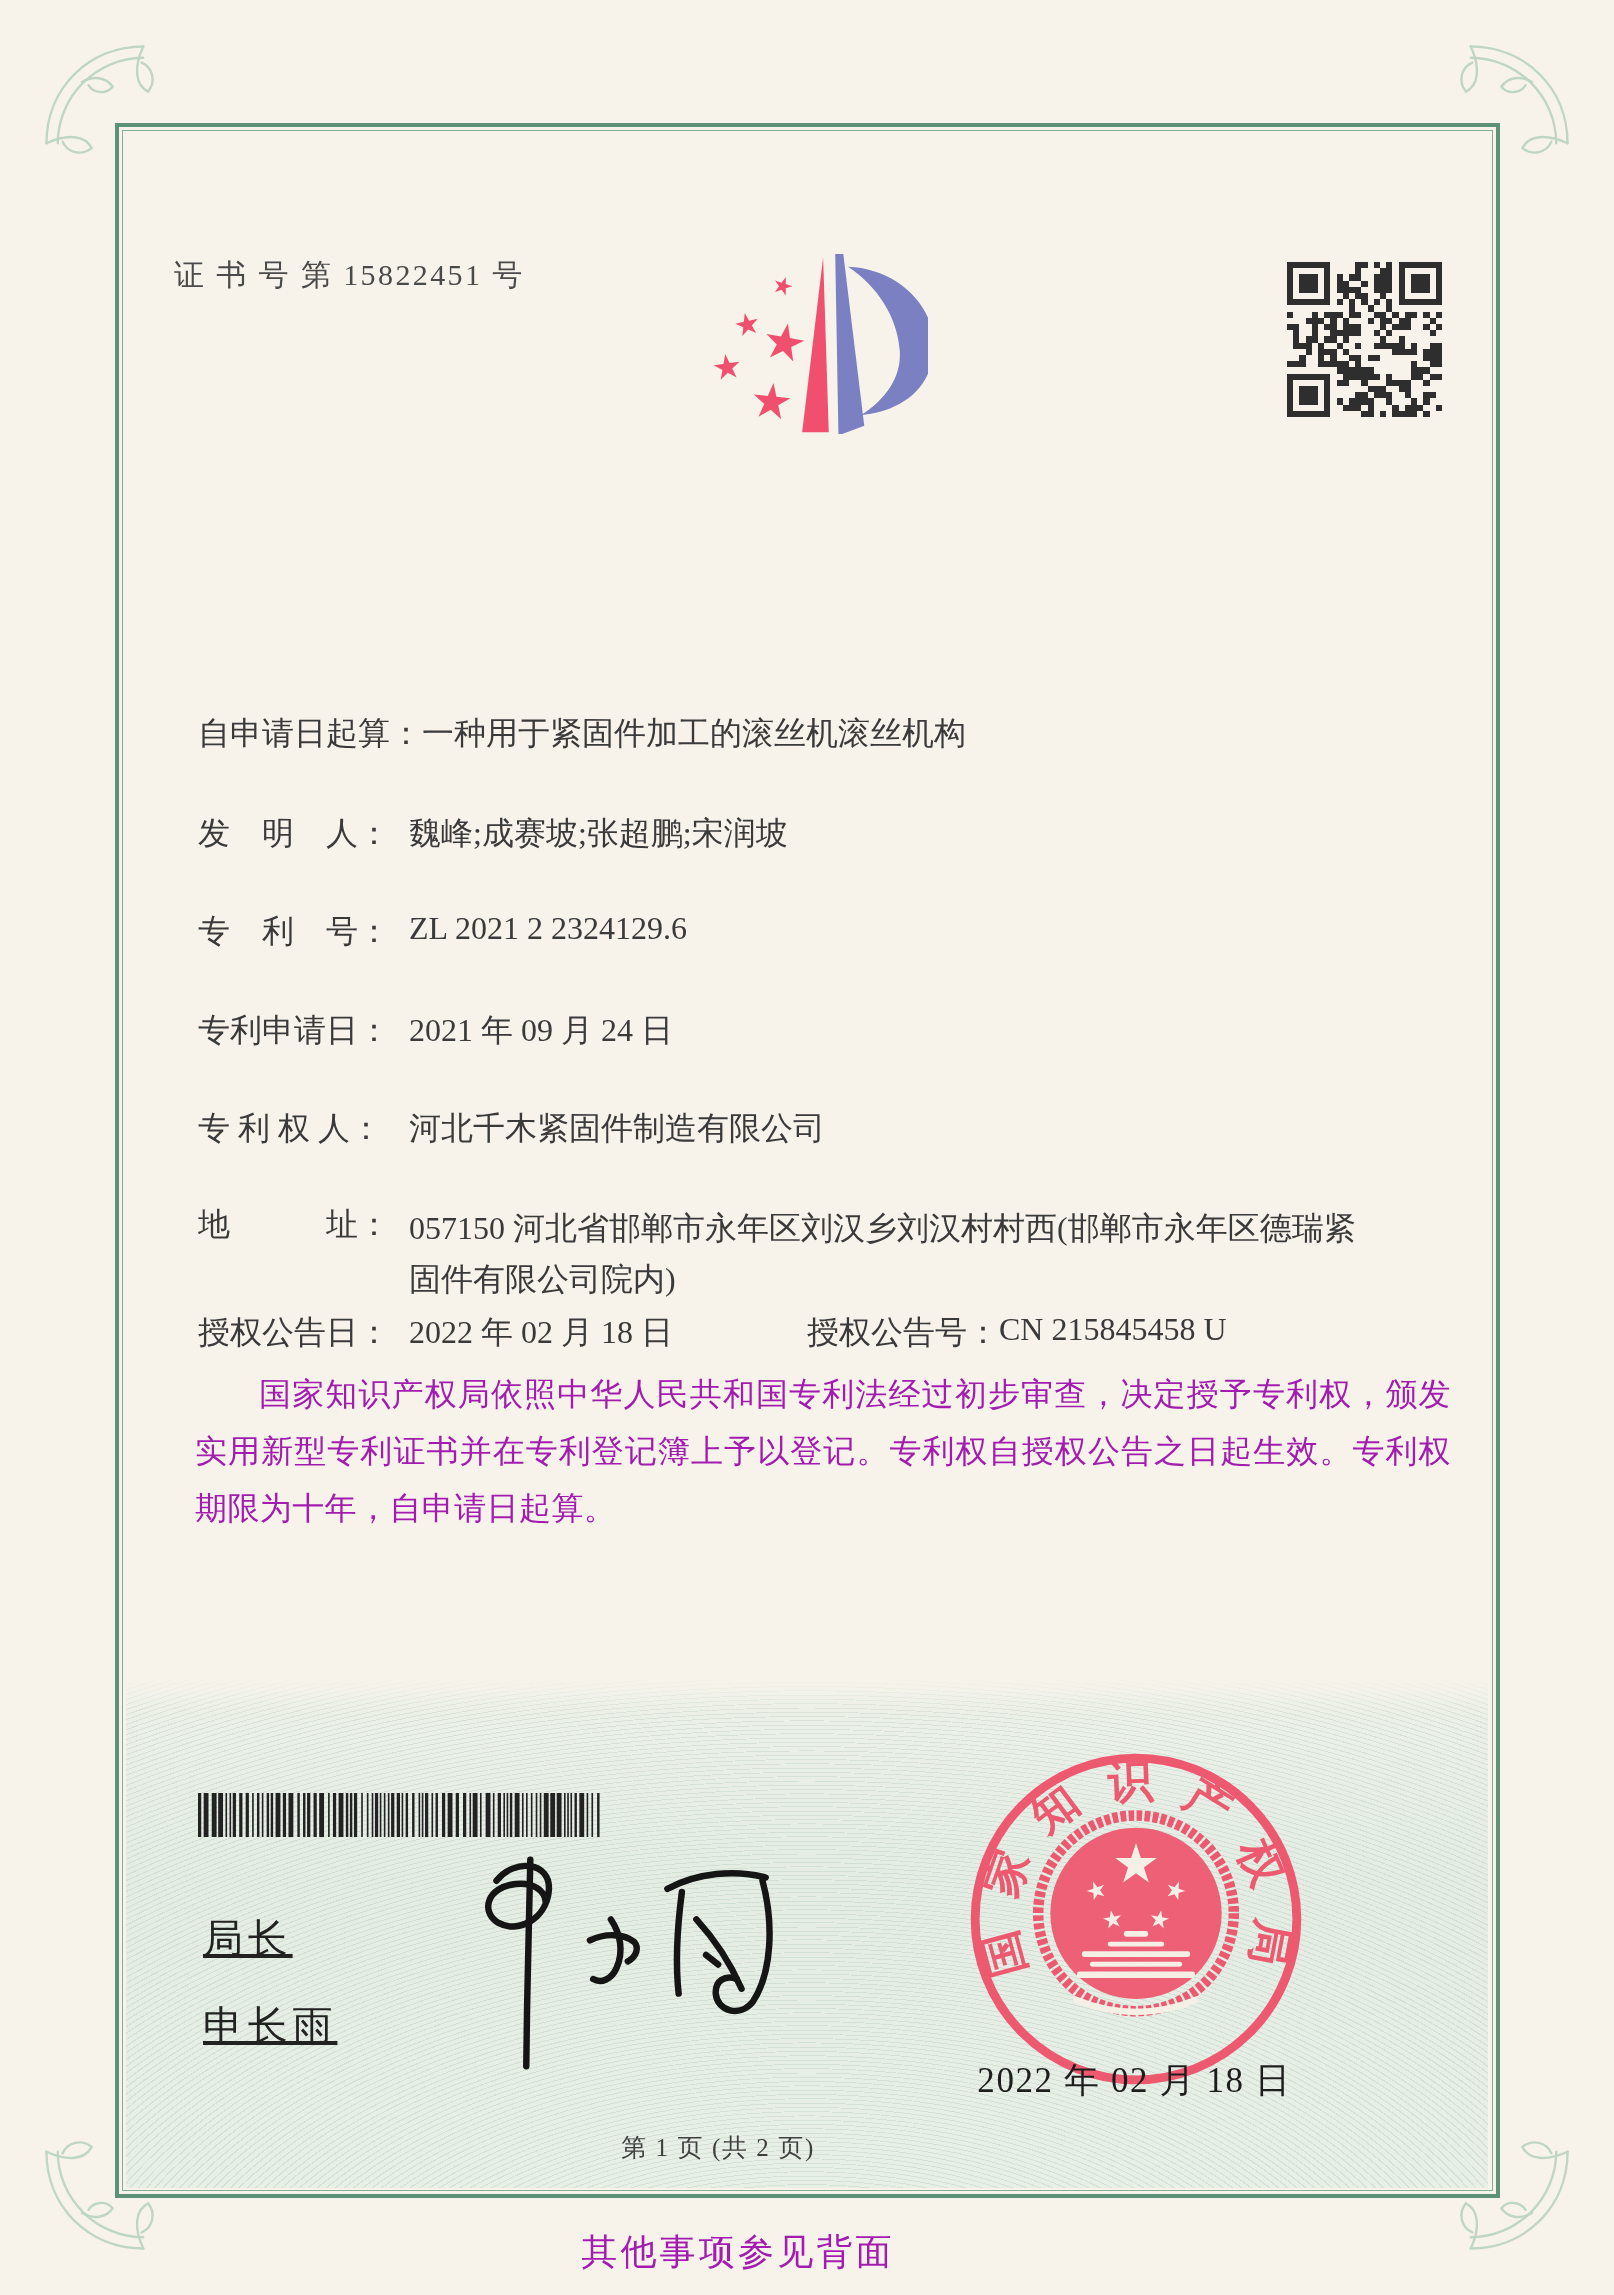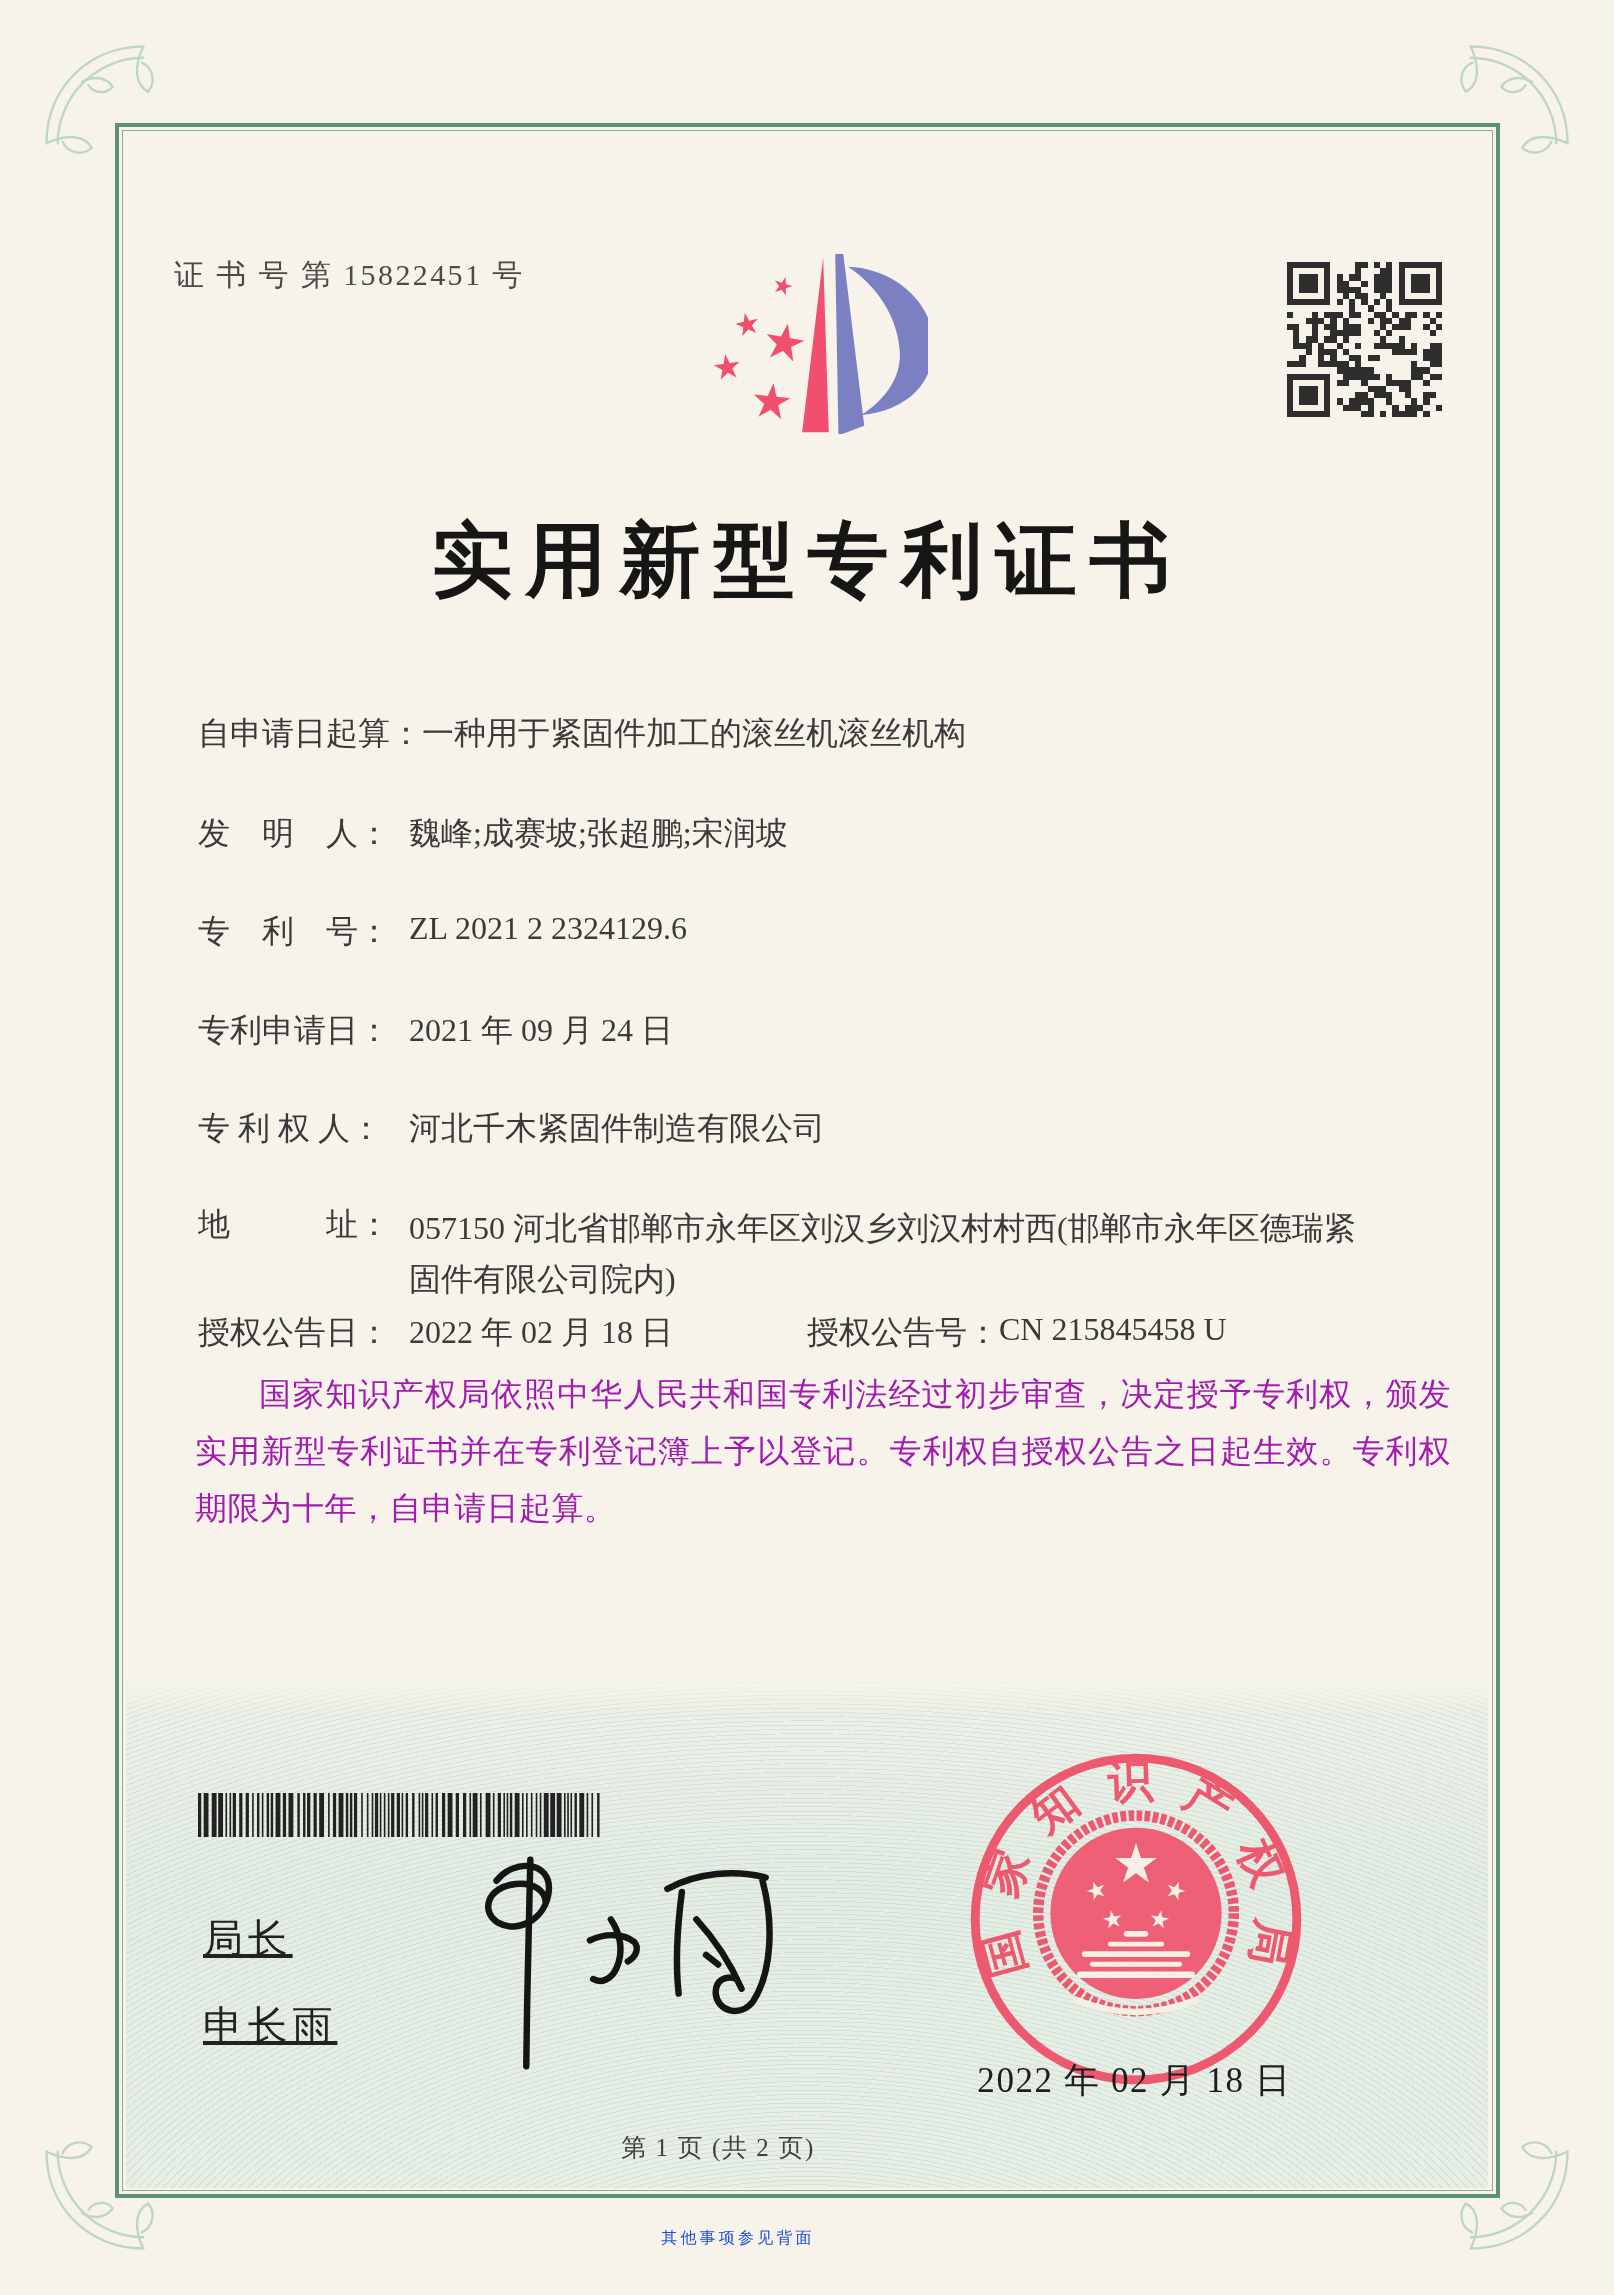--- a/index.html
+++ b/index.html
@@ -62,21 +62,21 @@
   .seal-date{
     position:absolute; left:965px; top:2057px; width:339px; text-align:center;
     font-size:35px; color:#1d1d1d; letter-spacing:1.6px;
   }
   .page-info{
     position:absolute; left:115px; top:2131px; width:1206px; text-align:center;
     font-size:25px; color:#3f3f3f; letter-spacing:1.6px;
   }
   .back-note{
     position:absolute; left:0; top:2228px; width:1476px; text-align:center;
-    font-size:16px; color:#1d4ed8; letter-spacing:3.2px;
+    font-size:36px; color:#a21caf; letter-spacing:3.2px;
   }
 </style>
 </head>
 <body>
 
 <div class="page">
 
   <svg class="corner-orn" style="left:40px; top:40px;" viewBox="0 0 150 150">
     <g fill="none" stroke="#b7d2bf" stroke-width="3" stroke-linecap="round">
       <path d="M8,128 C8,60 60,8 128,8"></path>
@@ -445,21 +445,20 @@
       <rect x="12" y="24" width="1" height="1" fill="#2e2e2e"></rect>
       <rect x="13" y="24" width="1" height="1" fill="#2e2e2e"></rect>
       <rect x="15" y="24" width="1" height="1" fill="#2e2e2e"></rect>
       <rect x="17" y="24" width="1" height="1" fill="#2e2e2e"></rect>
       <rect x="18" y="24" width="1" height="1" fill="#2e2e2e"></rect>
       <rect x="19" y="24" width="1" height="1" fill="#2e2e2e"></rect>
       <rect x="20" y="24" width="1" height="1" fill="#2e2e2e"></rect>
       <rect x="22" y="24" width="1" height="1" fill="#2e2e2e"></rect>
     </svg>
 
-  <div class="title">实用新型专利证书</div>
 
   <div class="fields">
     <div class="frow" style="top:712px">
       <span class="lab">自申请日起算：</span><span class="val">一种用于紧固件加工的滚丝机滚丝机构</span>
     </div>
     <div class="frow" style="top:812px">
       <span class="lab">发　明　人：</span><span class="val">魏峰;成赛坡;张超鹏;宋润坡</span>
     </div>
     <div class="frow" style="top:910px">
       <span class="lab">专　利　号：</span><span class="val">ZL 2021 2 2324129.6</span>

